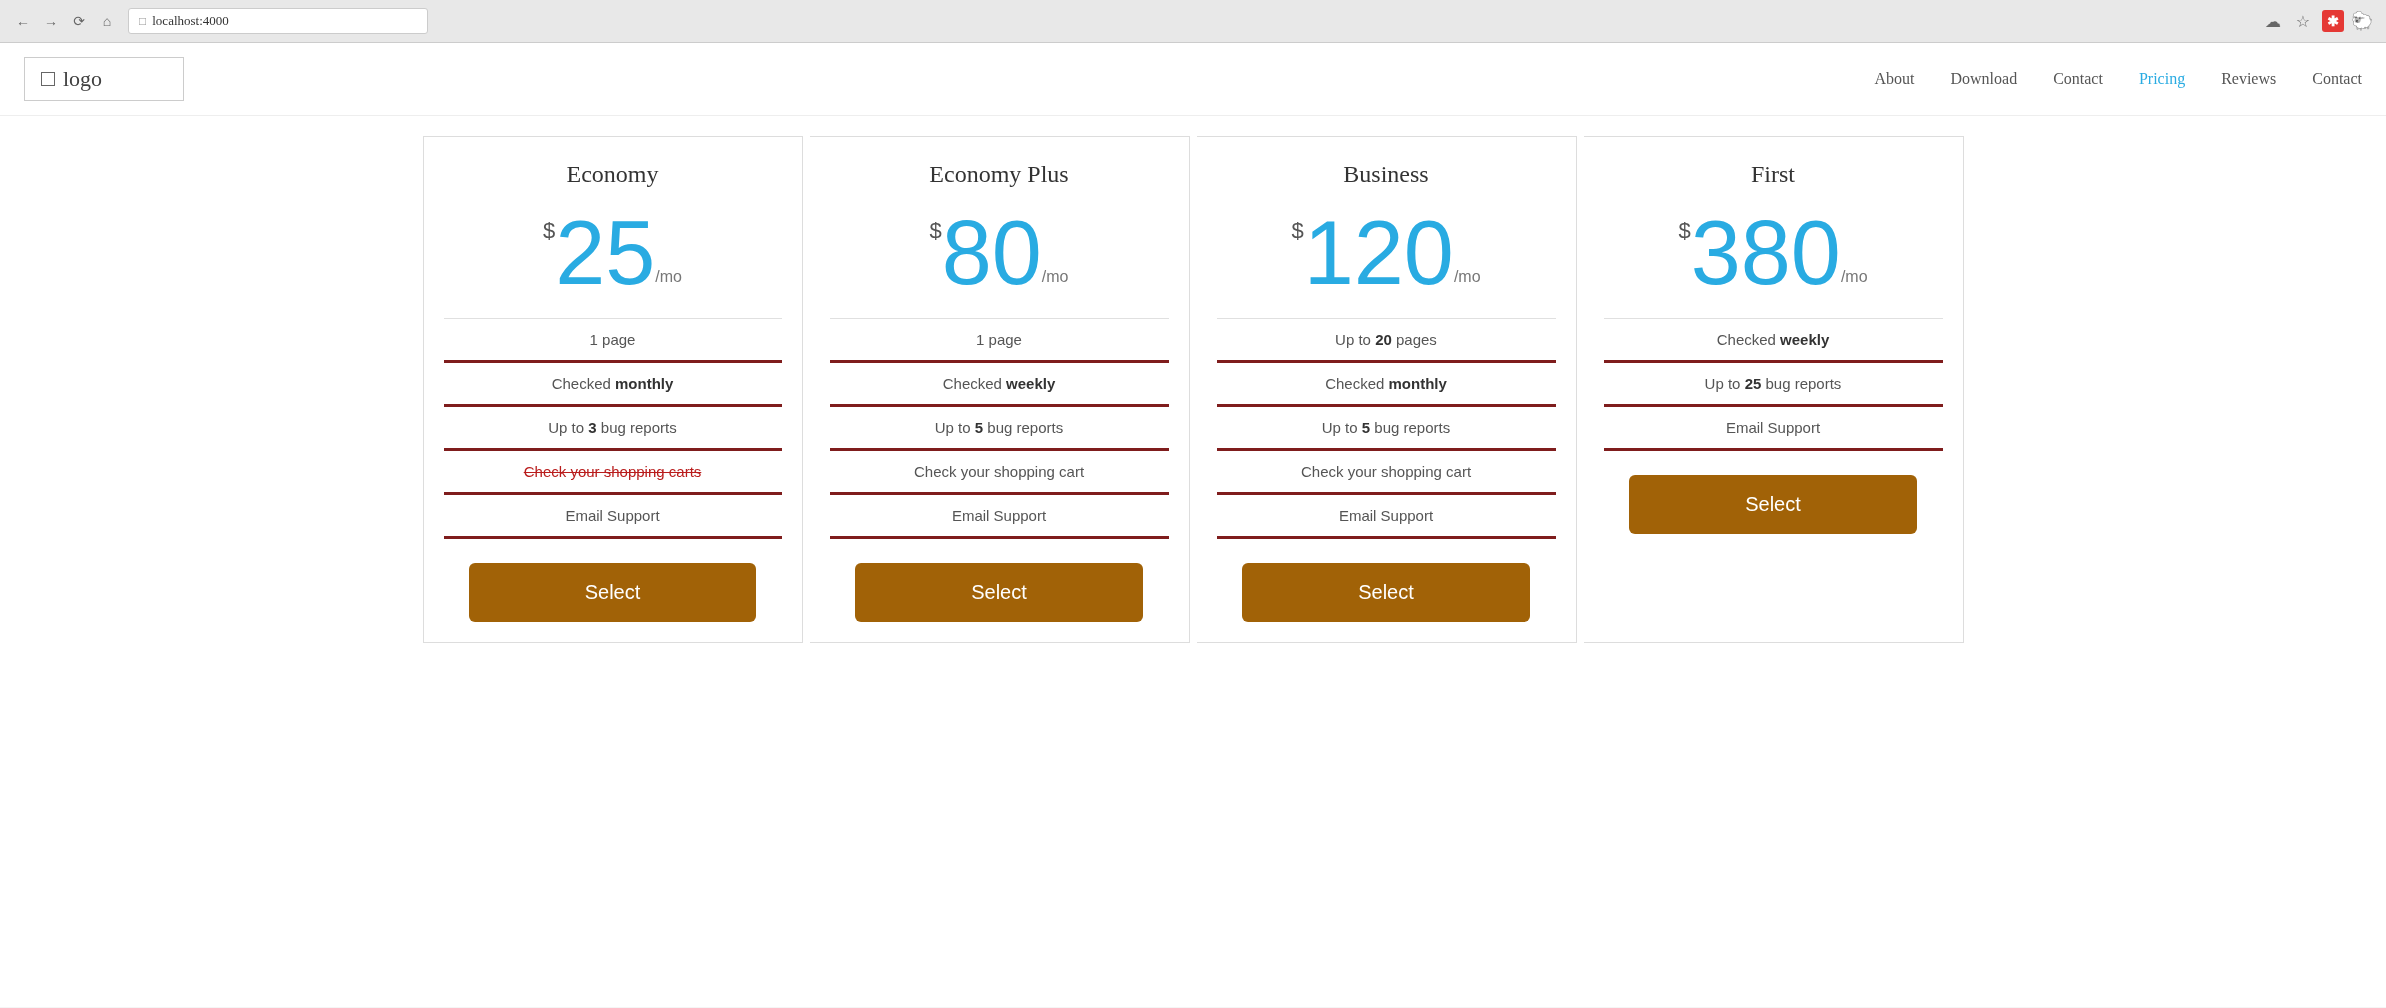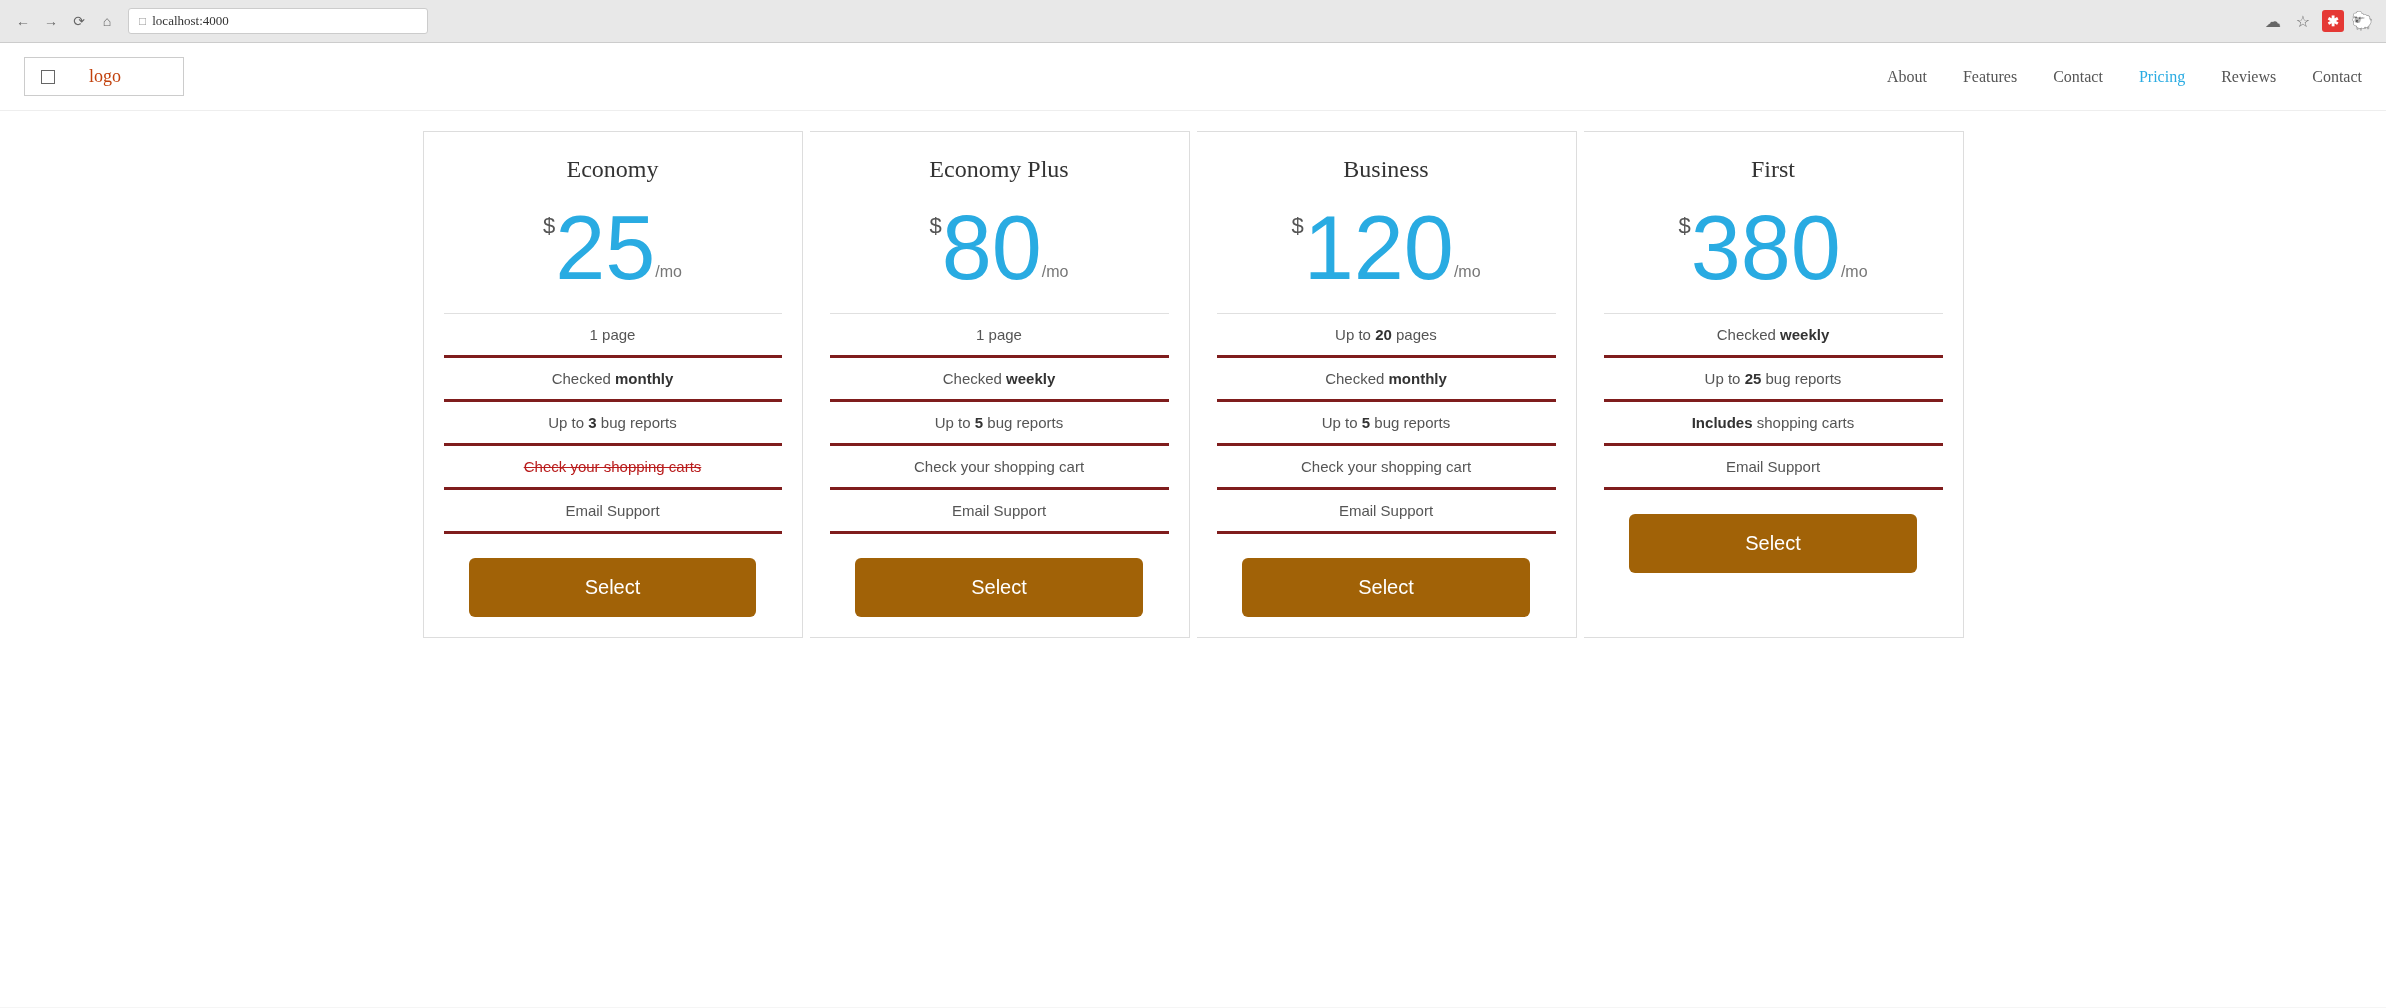--- a/index.html
+++ b/index.html
@@ -113,23 +113,22 @@
     }
 
     .logo-checkbox {
       width: 14px;
       height: 14px;
       border: 1px solid #666;
       display: inline-block;
     }
 
     .logo-text {
-      font-size: 18px;
-      color: #c2410c;
-      margin-left: 26px;
+      font-size: 22px;
+      color: #404040;
     }
 
     .nav-links {
       margin-left: auto;
       display: flex;
       gap: 36px;
       list-style: none;
     }
 
     .nav-link {
@@ -269,21 +268,21 @@
 
 <div class="page-wrapper">
 
   <nav class="nav">
     <div class="logo-box">
       <span class="logo-checkbox"></span>
       <span class="logo-text">logo</span>
     </div>
     <ul class="nav-links">
       <li><a class="nav-link">About</a></li>
-      <li><a class="nav-link">Features</a></li>
+      <li><a class="nav-link">Download</a></li>
       <li><a class="nav-link">Contact</a></li>
       <li><a class="nav-link active">Pricing</a></li>
       <li><a class="nav-link">Reviews</a></li>
       <li><a class="nav-link">Contact</a></li>
     </ul>
   </nav>
 
   <div class="pricing-section">
 
     <div class="pricing-card">
@@ -340,20 +339,19 @@
     <div class="pricing-card">
       <h2 class="plan-name">First</h2>
       <div class="price-container">
         <span class="price-dollar">$</span>
         <span class="price-amount">380</span>
         <span class="price-period">/mo</span>
       </div>
       <ul class="features-list">
         <li class="feature-item">Checked <strong class="feature-bold">weekly</strong></li>
         <li class="feature-item">Up to <strong class="feature-bold">25</strong> bug reports</li>
-        <li class="feature-item"><strong class="feature-bold">Includes</strong> shopping carts</li>
         <li class="feature-item">Email Support</li>
       </ul>
       <button class="select-btn">Select</button>
     </div>
 
   </div>
 </div>
 
 </body></html>

